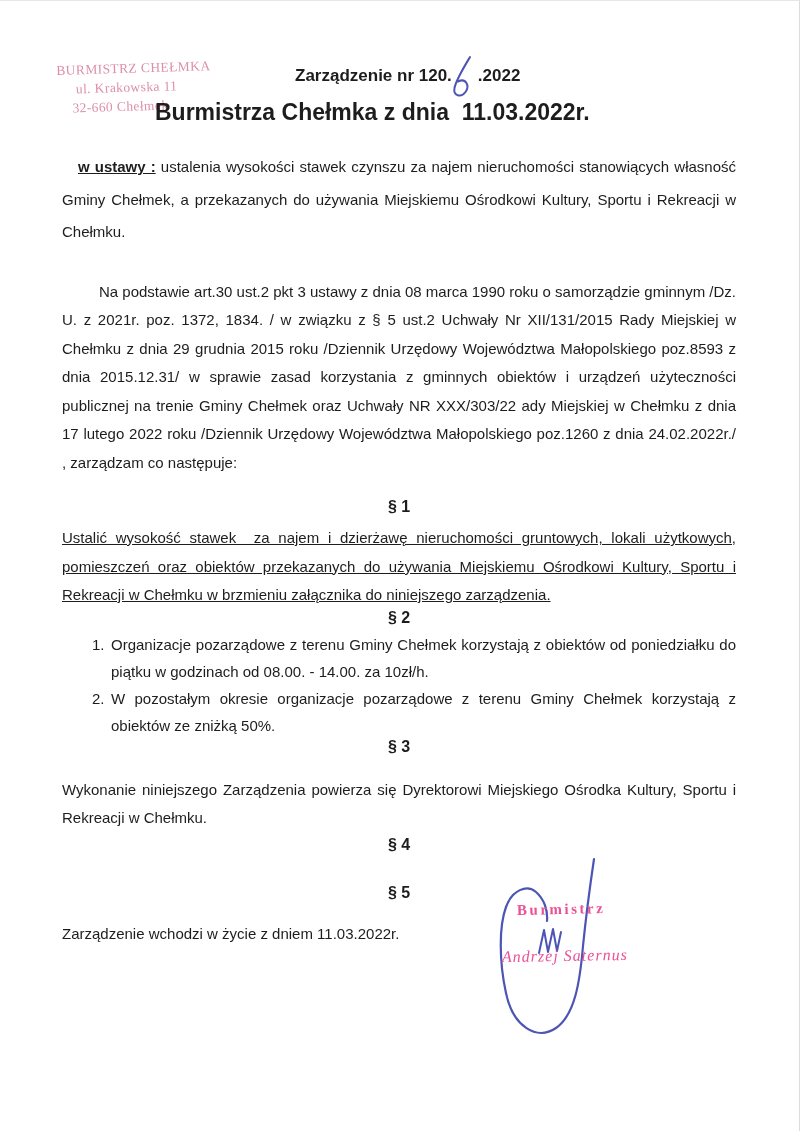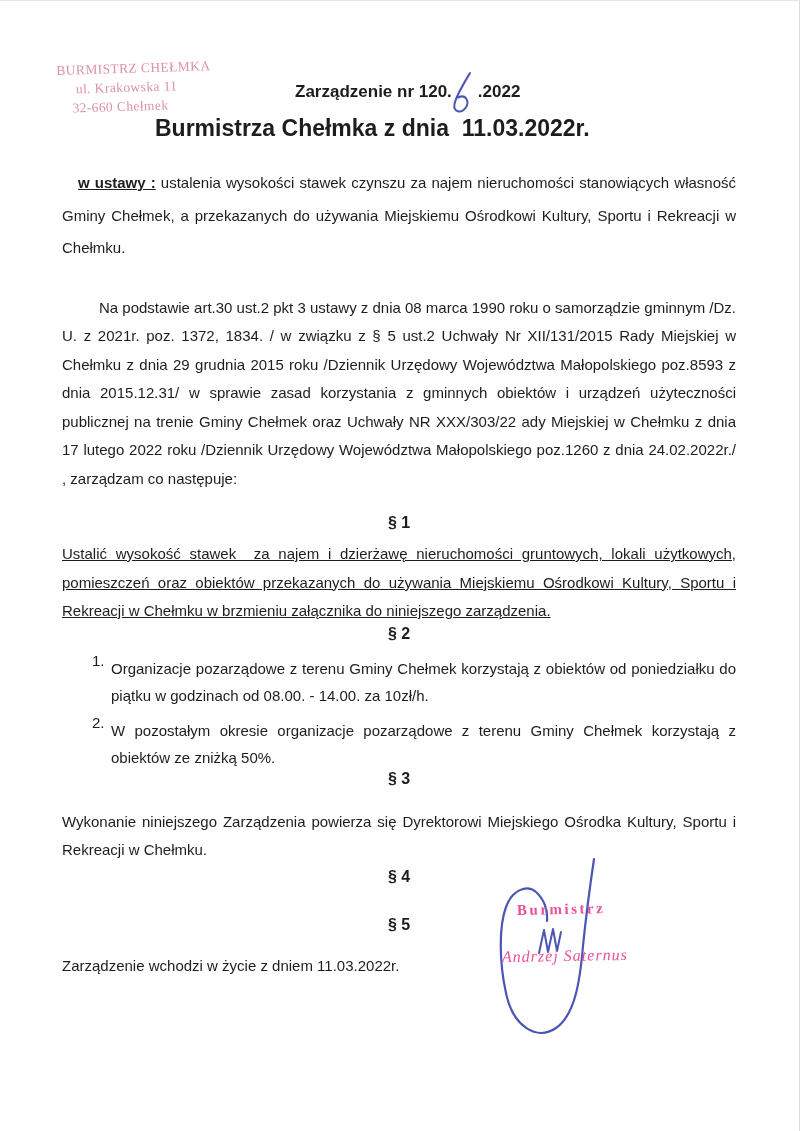--- a/index.html
+++ b/index.html
@@ -9,21 +9,21 @@
     background:#ffffff;
     border-top:1px solid #e2e9e4;
     border-right:1px solid #dcdcdc;
     box-sizing:border-box;
     font-family:"Liberation Sans","DejaVu Sans",sans-serif;
     color:#1d1d1d;
     overflow:hidden;
   }
   .content{
     position:relative;
-    padding:16px 63px 0 62px;
+    padding:0 63px 0 62px;
   }
   
   .stamp-top{
     position:absolute;left:56px;top:60px;
     font-family:"Liberation Serif","DejaVu Serif",serif;
     font-size:13.5px;line-height:19px;
     color:#d984a0;color:#d9849f;
     letter-spacing:0.4px;
     transform:rotate(-1.8deg);transform-origin:left top;
     opacity:.9;
@@ -72,21 +72,21 @@
   .h1{margin-top:20px;}
   .p1{margin-top:7px;text-decoration:underline;}
   .h2{margin-top:-2px;}
   .list{margin:3px 0 0 0;}
   .list-item{
     display:flex;align-items:flex-start;
     margin-left:30px;
     font-size:15px;line-height:27px;
   }
   .list-num{flex:0 0 19px;}
-  .list-text{flex:1;text-align:justify;margin-top:8px;}
+  .list-text{flex:1;text-align:justify;}
   .h3{margin-top:-2px;}
   .p3{margin-top:19px;}
   .h4{margin-top:2px;}
   .p4{margin-top:2px;}
   .h5{margin-top:28px;}
   .p5{margin-top:17px;}
   
   .signature{position:absolute;left:0;top:0;width:800px;height:1131px;pointer-events:none;}
   .sig-ink{position:absolute;left:480px;top:830px;}
   .sig-stamp-title{

